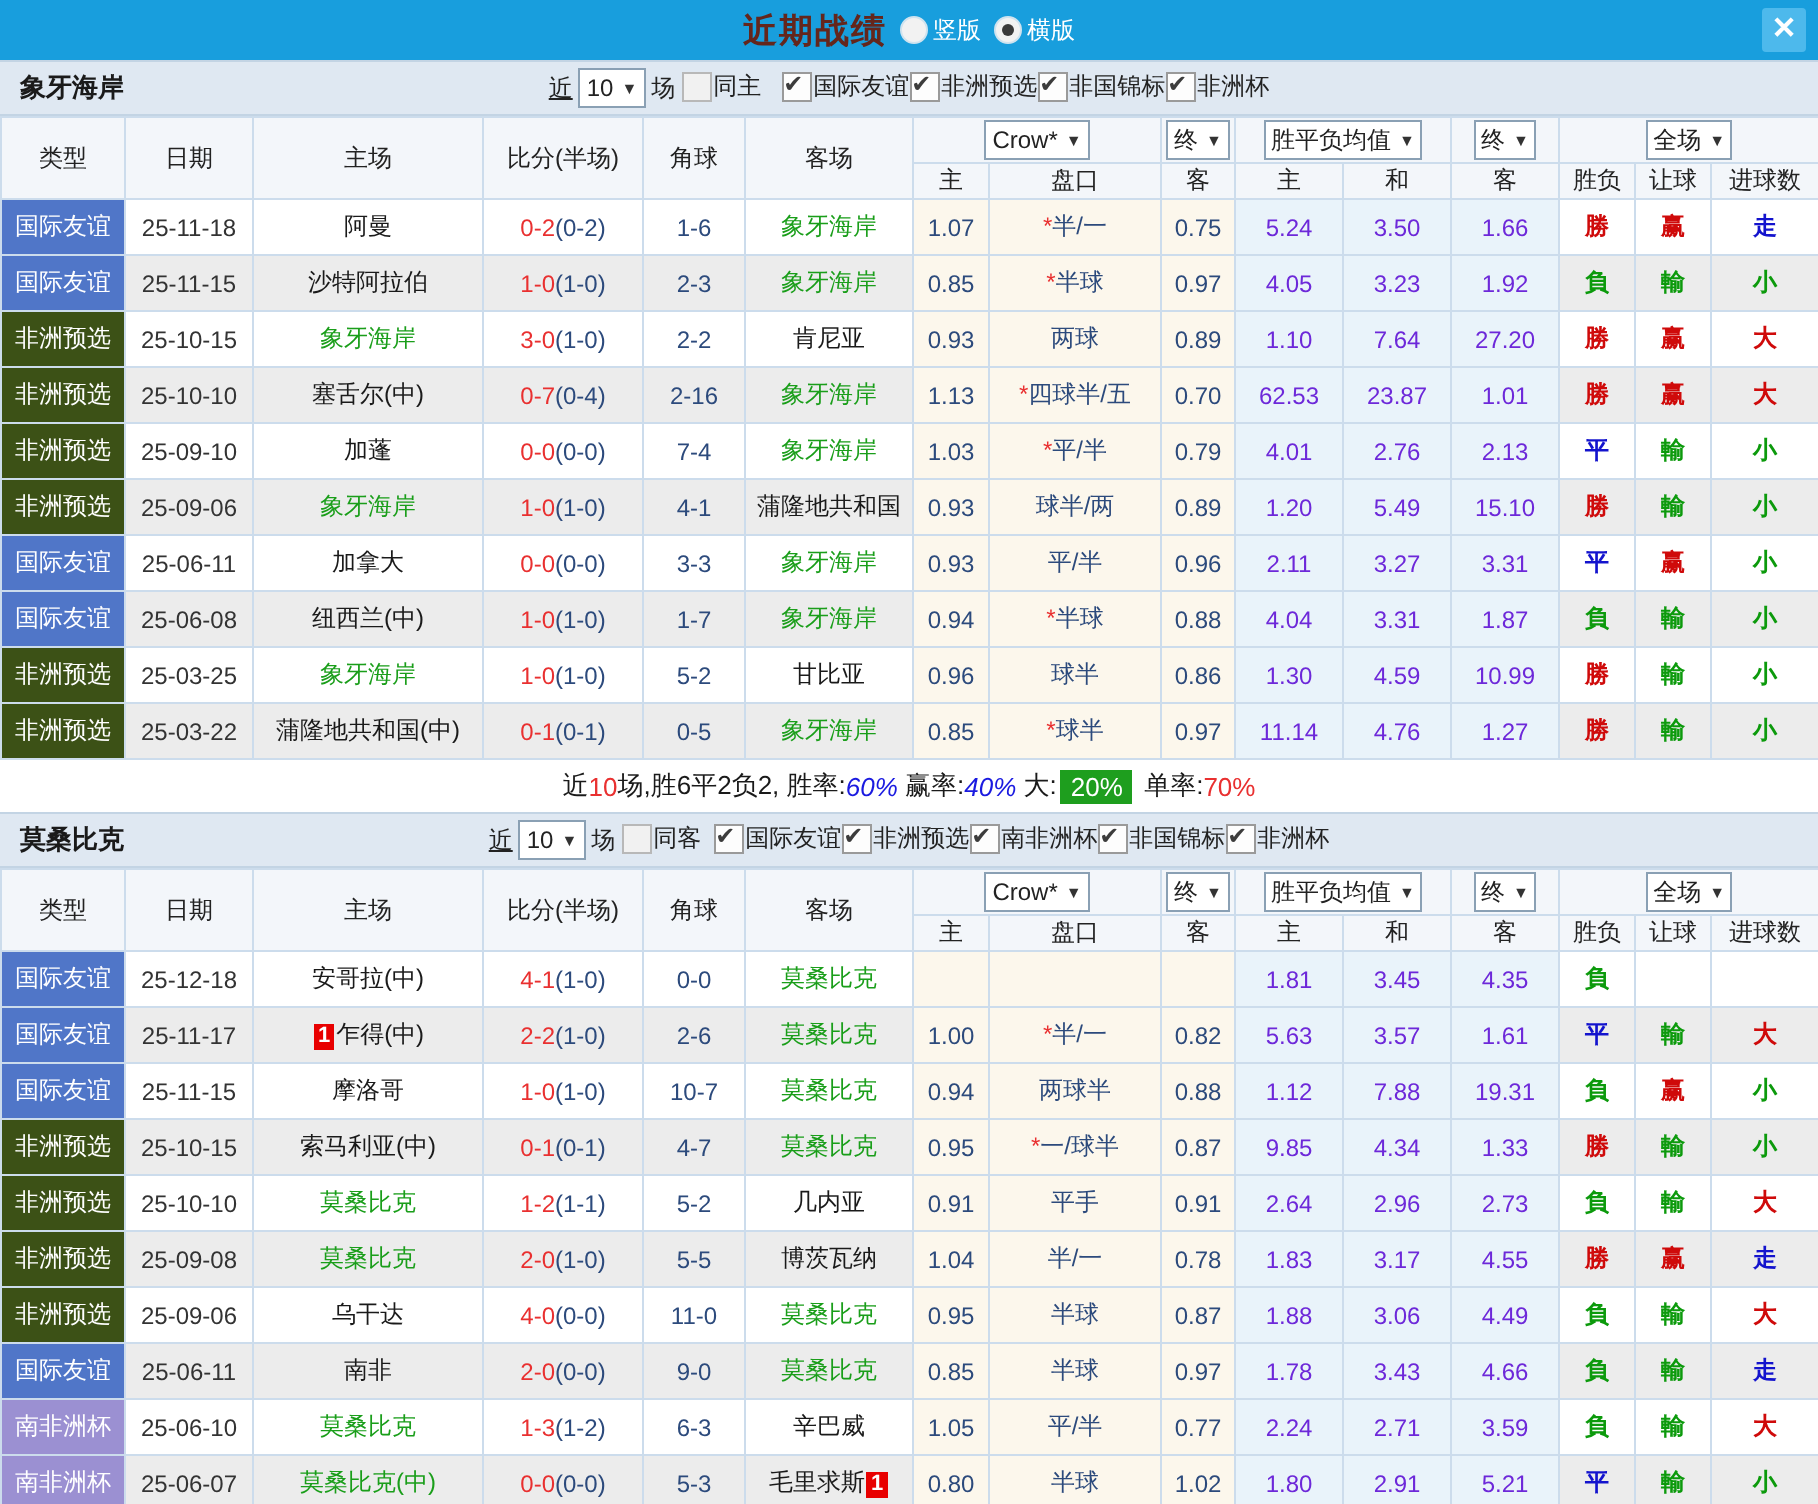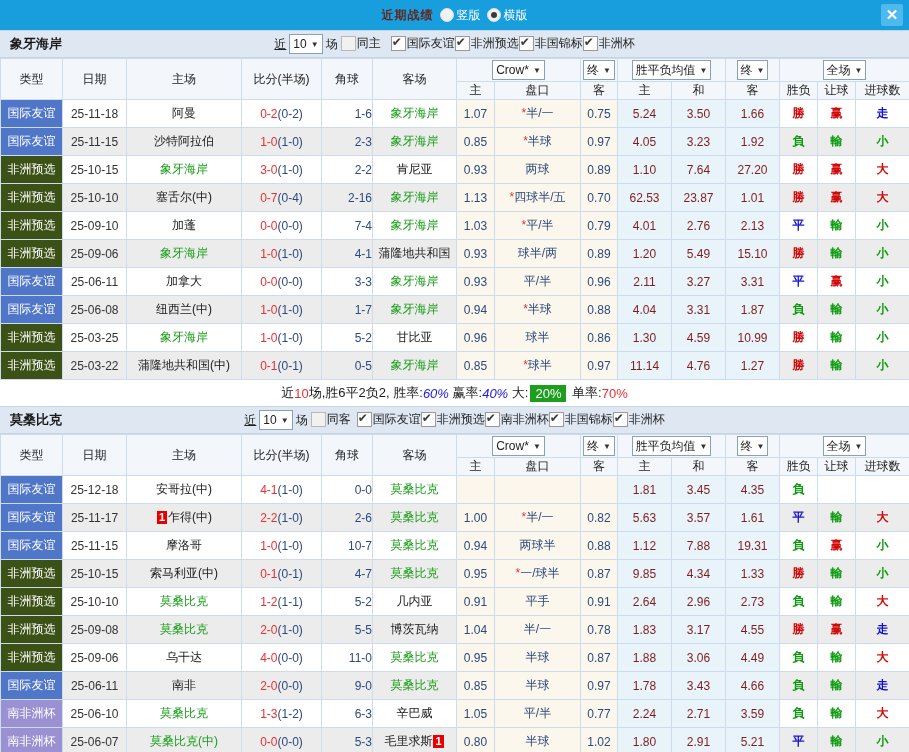--- a/index.html
+++ b/index.html
@@ -1,21 +1,21 @@
 <!DOCTYPE html>
 <html><head>
 <meta charset="utf-8">
 <style>
   html,body { margin:0; padding:0; background:#fff; }
   body { font-family:"Liberation Sans", sans-serif; }
   .window { position:relative; width:909px; height:752px; background:#fff; overflow:hidden; font-size:12px; color:#222; }
 
   
   .topbar { height:30px; background:#189edd; display:flex; align-items:center; justify-content:center; position:relative; }
-  .topbar .title { color:#64261c; font-weight:bold; font-size:12px; letter-spacing:1px; }
+  .topbar .title { color:#64261c; font-weight:bold; font-size:17px; letter-spacing:1px; }
   .radio { display:inline-flex; align-items:center; margin-left:6px; color:#fff; cursor:pointer;justify-content:flex-end; }
   .rdot { width:12px; height:12px; border-radius:50%; background:#f2f2f2; border:1px solid #cfe3ef; display:inline-block; position:relative; margin-right:3px; }
   .radio.selected .rdot::after { content:""; position:absolute; left:3px; top:3px; width:6px; height:6px; border-radius:50%; background:#3a3a3a; }
   .close-btn { position:absolute; right:6px; top:4px; width:22px; height:22px; background:#4db9ec; color:#fff; font-weight:bold; text-align:center; line-height:22px; font-size:15px; cursor:pointer; border-radius:2px; }
 
   
   .section-head { height:26px; background:#dfe8f2; border-top:1px solid #c3d4e4; border-bottom:1px solid #c3d4e4; position:relative; display:flex; align-items:center; }
   .team-name { position:absolute; left:10px; font-weight:bold; font-size:13px; color:#1a1a1a; }
   .filter-bar { margin:0 auto; display:flex; align-items:center; gap:3px; }
   .near { text-decoration:underline; }
@@ -34,22 +34,22 @@
   tr.hdr-sub th { height:17px; }
   thead .select { margin:0 auto; display:inline-flex; }
   tbody td { height:27px; }
   tr.alt td { background:#ececec; }
   td.type { color:#fff; }
   .type-blue { background:#5076c8 !important; }
   .type-olive { background:#3c5116 !important; }
   .type-purple { background:#9b90d2 !important; }
   td.date { color:#333; }
   td.odds { background:#fcf7ec !important; color:#2c4a7c; }
-  td.avg { background:#e9f3fa !important; color:#7f1d1d; }
-  td.corner { color:#2c4a7c;text-align:right; }
+  td.avg { background:#e9f3fa !important; color:#6d28d9; }
+  td.corner { color:#2c4a7c; }
   .ft { color:#e93030; }
   .ht { color:#2c4a7c; }
   .star { color:#e93030; }
   .tname { color:#1a1a1a; }
   .tname.green { color:#1a9e1a; }
   td.res { font-weight:bold; }
   .res-r { color:#cf0a0a; }
   .res-g { color:#0c9a0c; }
   .res-b { color:#1313cd; }
   .redbadge { display:inline-block; background:#e80000; color:#fff; font-weight:bold; padding:0 2px; margin:0 1px; line-height:13px; font-size:11px; }

